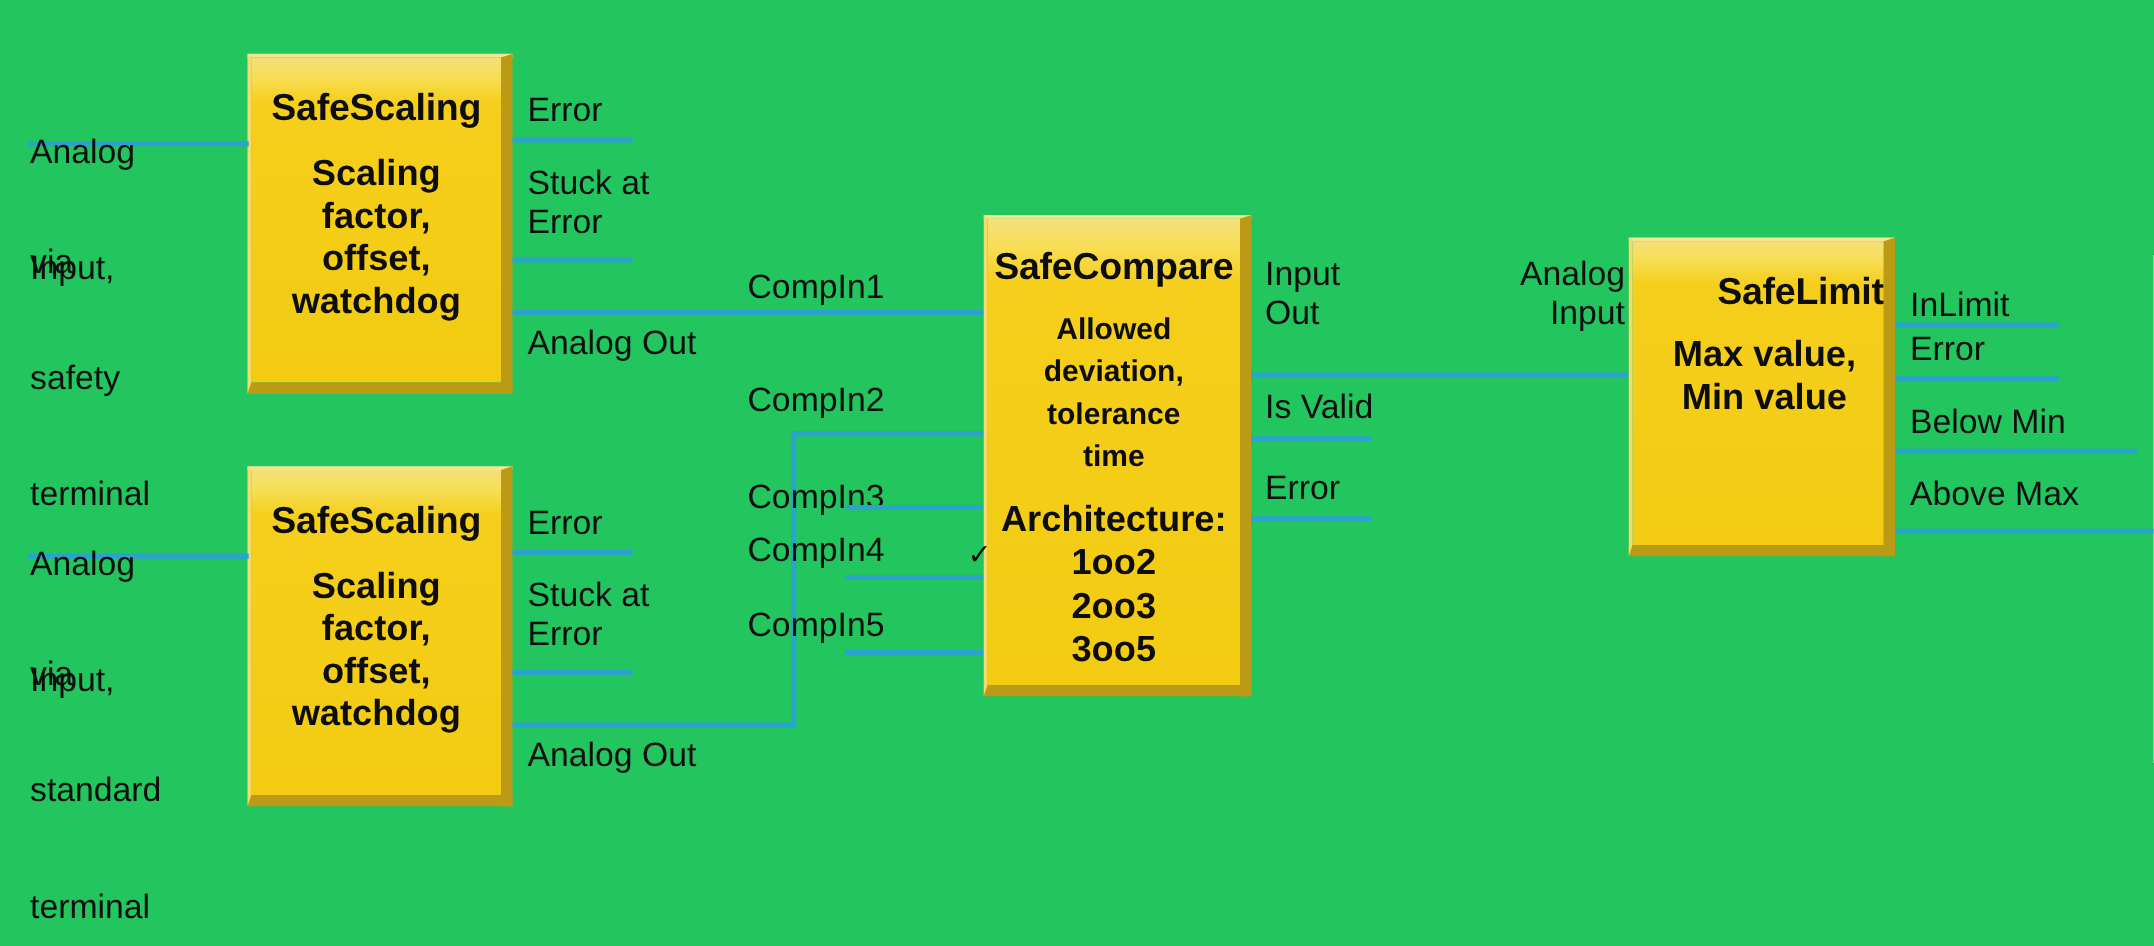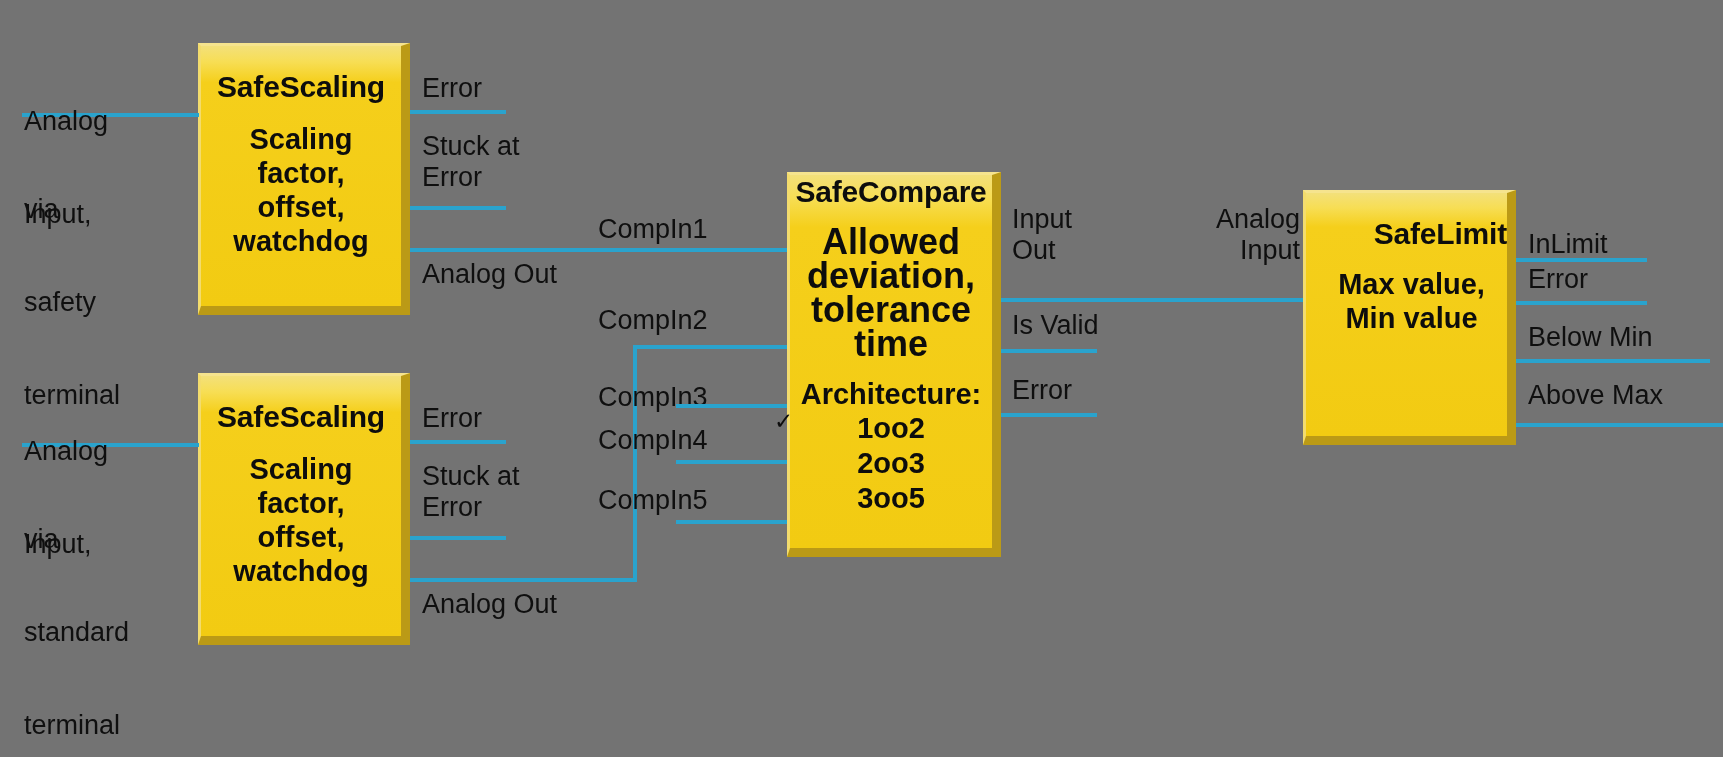--- a/index.html
+++ b/index.html
@@ -1,17 +1,17 @@
 <!DOCTYPE html>
 <html><head>
 <meta charset="utf-8">
 <style>
   html,body{margin:0;padding:0;background:#ffffff;}
   body{font-family:"Liberation Sans","DejaVu Sans",sans-serif;}
-  #canvas{position:relative;width:1723px;height:757px;background:#737373;overflow:hidden;}
+  #canvas{position:relative;width:1723px;height:757px;background:#22c55e;overflow:hidden;}
 
   
   .block{position:absolute;box-sizing:border-box;
          background:linear-gradient(180deg,#f3e07a 0%,#f7de55 6%,#f5cf1b 14%,#f2cb12 100%);
          border-top:3px solid #f6e48e;
          border-left:3px solid #f3dc6d;
          border-right:9px solid #bb9a16;
          border-bottom:9px solid #bb9a16;
          text-align:center;color:#0d0d0d;}
   .block .b-title{font-weight:bold;letter-spacing:-0.2px;}
@@ -103,23 +103,23 @@
 
   <div class="lbl" style="left:598px;top:382px;">CompIn3</div>
   <div class="h-wire" style="left:676px;top:404px;width:111px;"></div>
 
   <div class="lbl" style="left:598px;top:425px;">CompIn4</div>
   <div class="h-wire" style="left:676px;top:460px;width:111px;"></div>
 
   <div class="lbl" style="left:598px;top:485px;">CompIn5</div>
   <div class="h-wire" style="left:676px;top:520px;width:111px;"></div>
 
-  <div class="block" style="left:787px;top:172px;width:214px;height:385px;">
+  <div class="block" style="left:787px;top:172px;width:214px;height:385px;padding-top:22px;">
     <div class="b-title" style="font-size:30px;line-height:34px;">SafeCompare</div>
-    <div class="b-body" style="font-size:36px;line-height:34px;margin-top:16px;white-space:pre;">Allowed
+    <div class="b-body" style="font-size:24px;line-height:34px;margin-top:16px;white-space:pre;">Allowed
 deviation,
 tolerance
 time</div>
 
     <div class="b-arch-title" style="font-size:29px;line-height:34px;margin-top:16px;">Architecture:</div>
 
     <ul class="arch-list b-arch" style="font-size:29px;line-height:35px;">
       <li>
         <span class="chk">✓</span><span>1oo2</span>
       </li>

